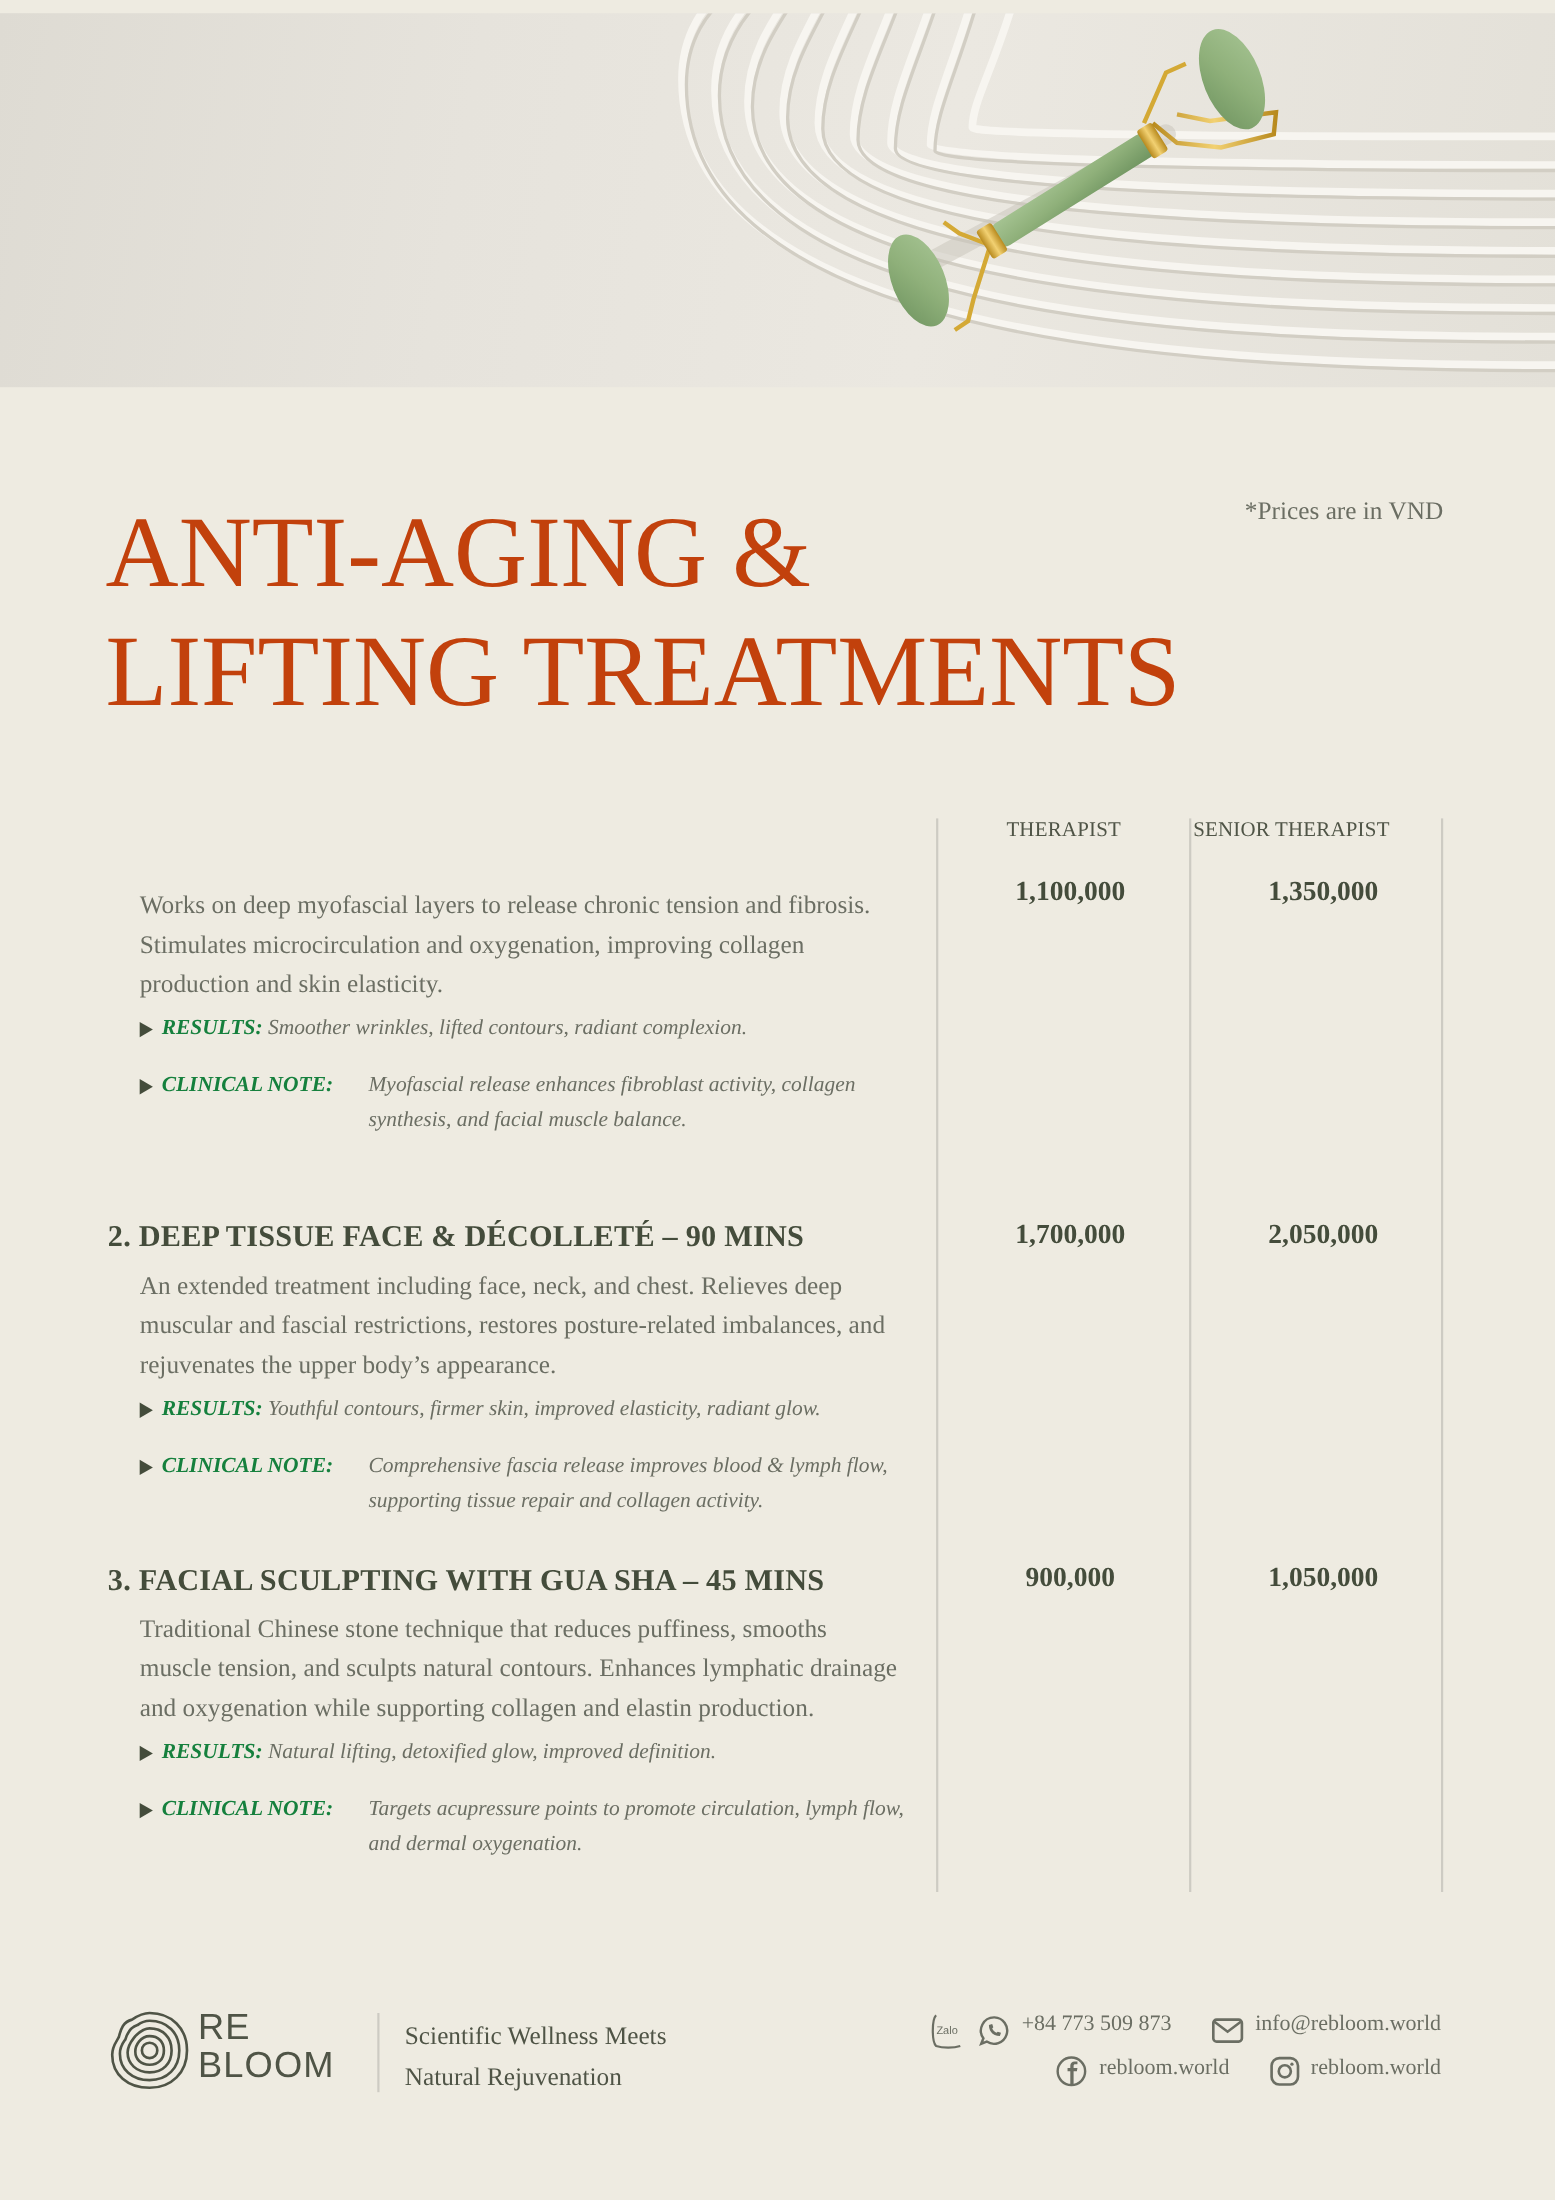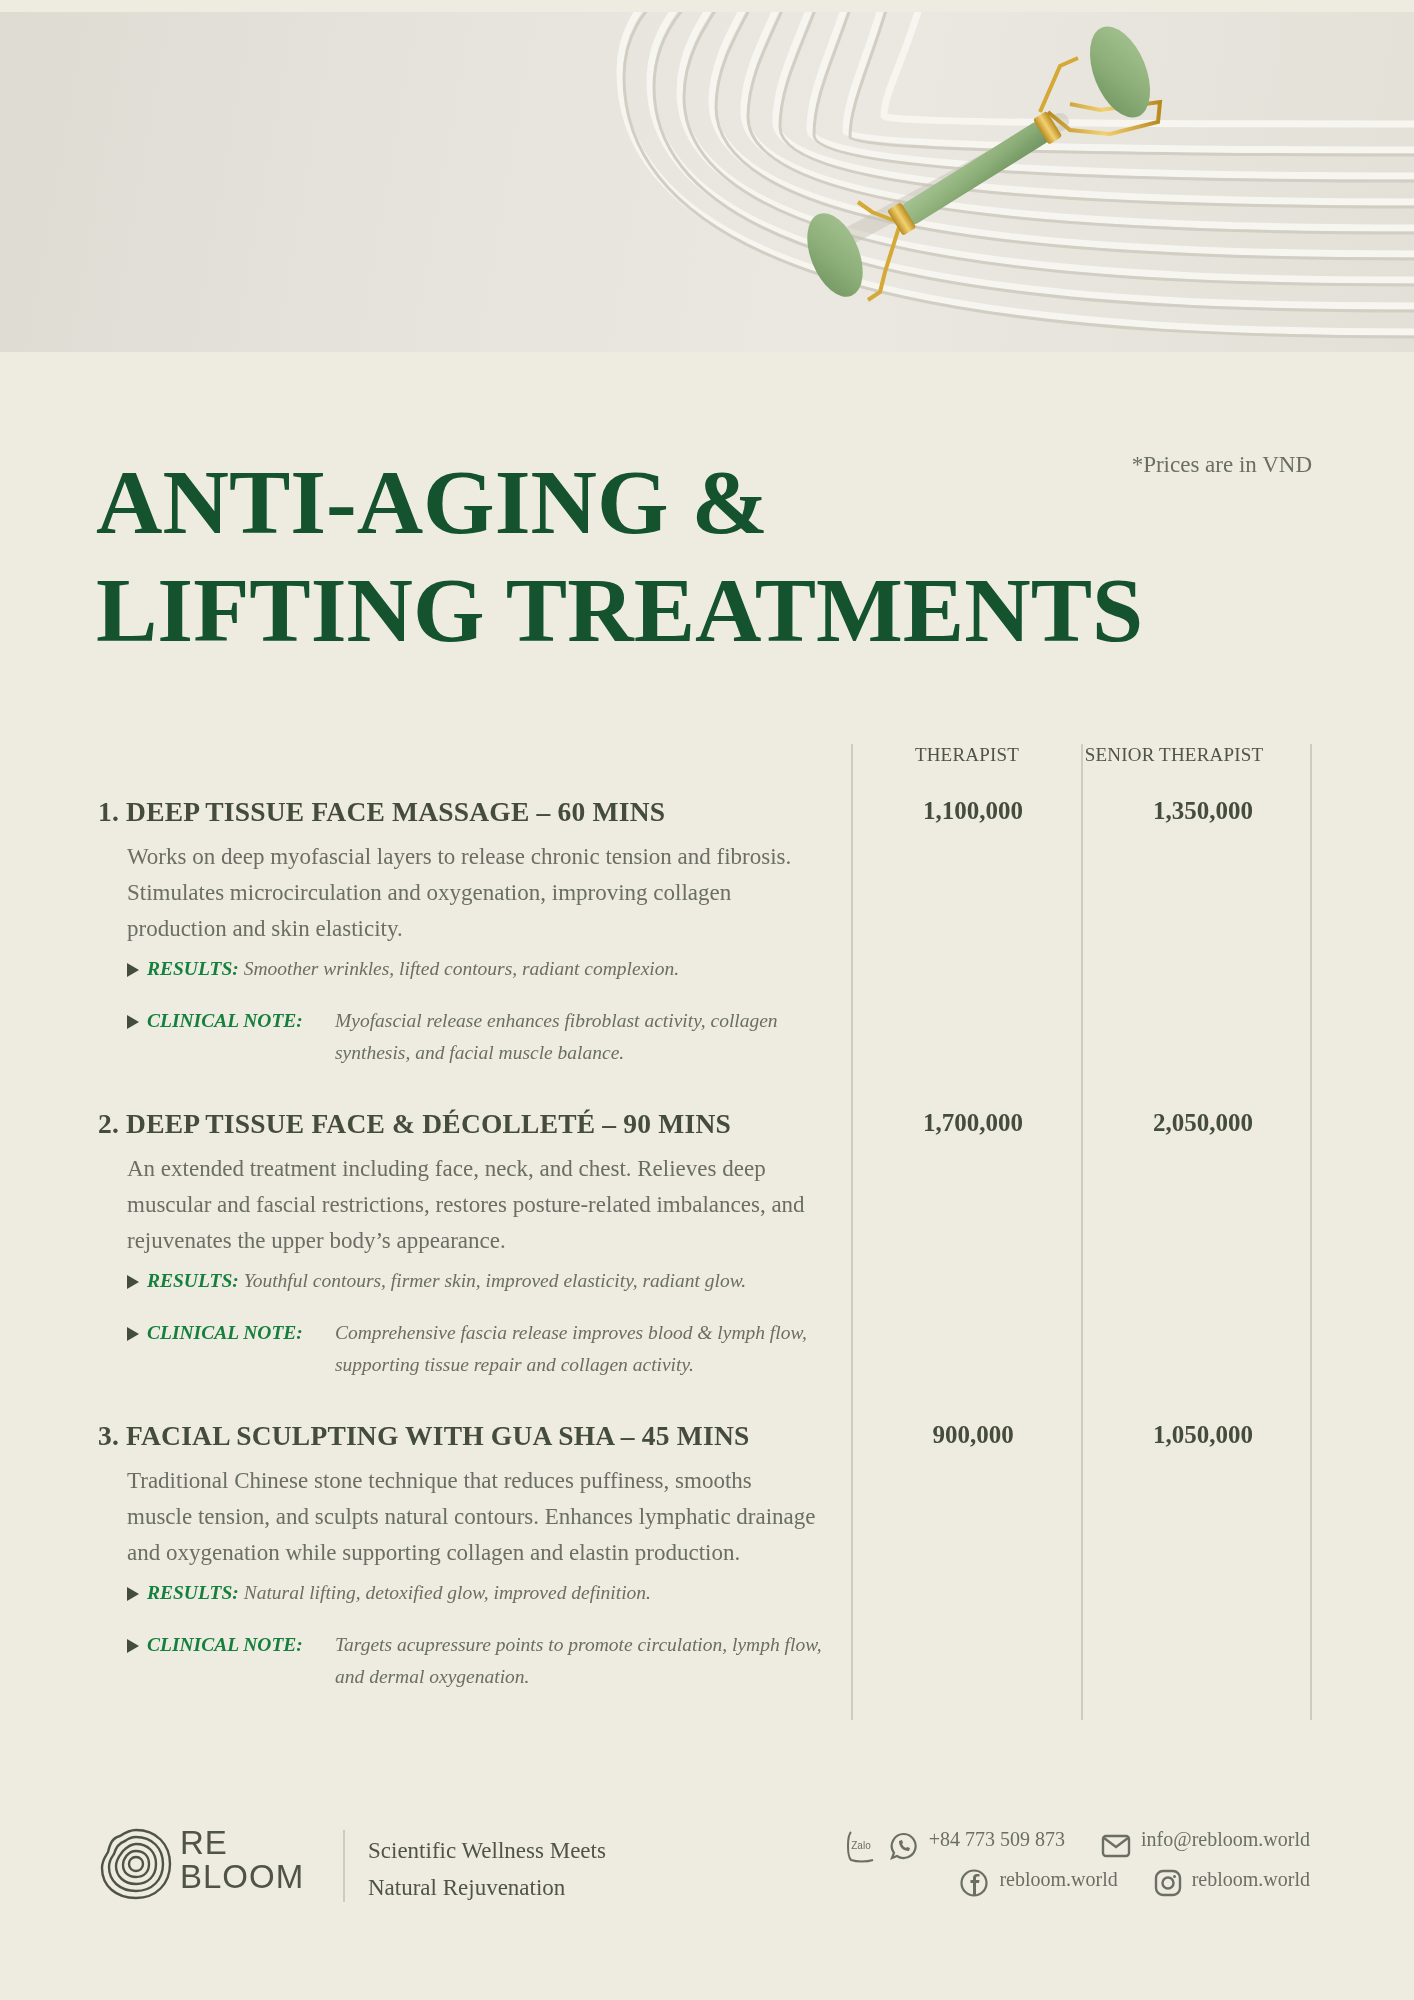--- a/index.html
+++ b/index.html
@@ -4,22 +4,22 @@
 <style>
   * { box-sizing: border-box; margin: 0; padding: 0; }
   html, body { width: 1414px; height: 2000px; background: #eeebe1; overflow: hidden; }
   body { position: relative; font-family: "Liberation Serif", "DejaVu Serif", serif; color: #444a3b; }
 
   
   .hero { position: absolute; left: 0; top: 12px; width: 1414px; height: 340px; overflow: hidden;
     background: linear-gradient(100deg, #dedbd3 0%, #e6e3dc 30%, #ebe8e1 60%, #e3e0d8 100%); }
   .hero svg { position: absolute; left: 0; top: 0; }
 
-  .title { position: absolute; left: 96px; top: 448px; font-size: 92px; line-height: 108px; font-weight: 700;
-    color: #14532d; letter-spacing: 0px; }
+  .title { position: absolute; left: 96px; top: 448px; font-size: 92px; line-height: 108px; font-weight: 400;
+    color: #c2410c; letter-spacing: 0px; }
   .title span { display: block; }
   .price-note { position: absolute; right: 102px; top: 452px; font-size: 23px; color: #6b6e63; }
 
   
   .vline { position: absolute; top: 744px; height: 976px; width: 2px; background: #cdcbc3; }
 
   .col-head { position: absolute; top: 744px; font-size: 19px; color: #4f5446; text-align: center; letter-spacing: 0.2px; }
   .col-th { left: 852px; width: 230px; }
   .col-sr { left: 1082px; width: 184px; }
 
@@ -121,21 +121,20 @@
 <div class="price-note">*Prices are in VND</div>
 
 <div class="vline" style="left:851px"></div>
 <div class="vline" style="left:1081px"></div>
 <div class="vline" style="left:1310px"></div>
 
 <div class="col-head col-th">THERAPIST</div>
 <div class="col-head col-sr">SENIOR THERAPIST</div>
 
 <div class="svc" style="top:795px">
-  <div class="svc-title">1. DEEP TISSUE FACE MASSAGE – 60 MINS</div>
   <p class="svc-desc">Works on deep myofascial layers to release chronic tension and fibrosis. Stimulates microcirculation and oxygenation, improving collagen production and skin elasticity.</p>
   <div class="bullet res">
     <span class="tri"></span>
     <span class="lbl">RESULTS:</span>
     <span>Smoother wrinkles, lifted contours, radiant complexion.</span>
   </div>
   <div class="bullet note">
     <span class="tri"></span>
     <span class="lbl">CLINICAL NOTE:</span>
     <span class="txt">Myofascial release enhances fibroblast activity, collagen synthesis, and facial muscle balance.</span>

